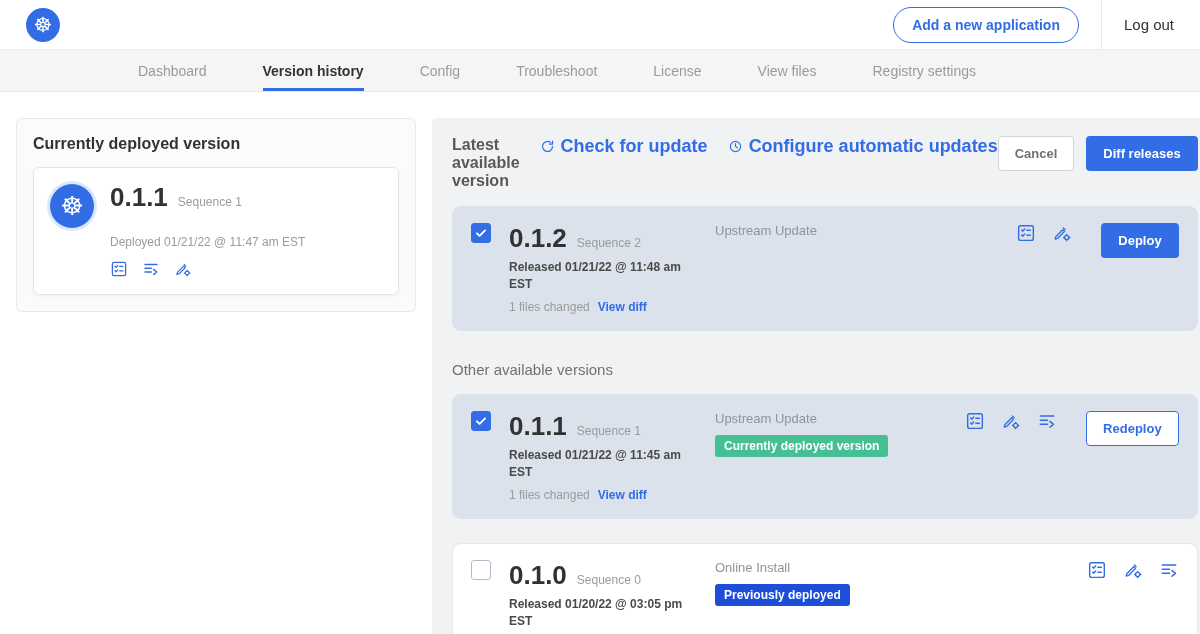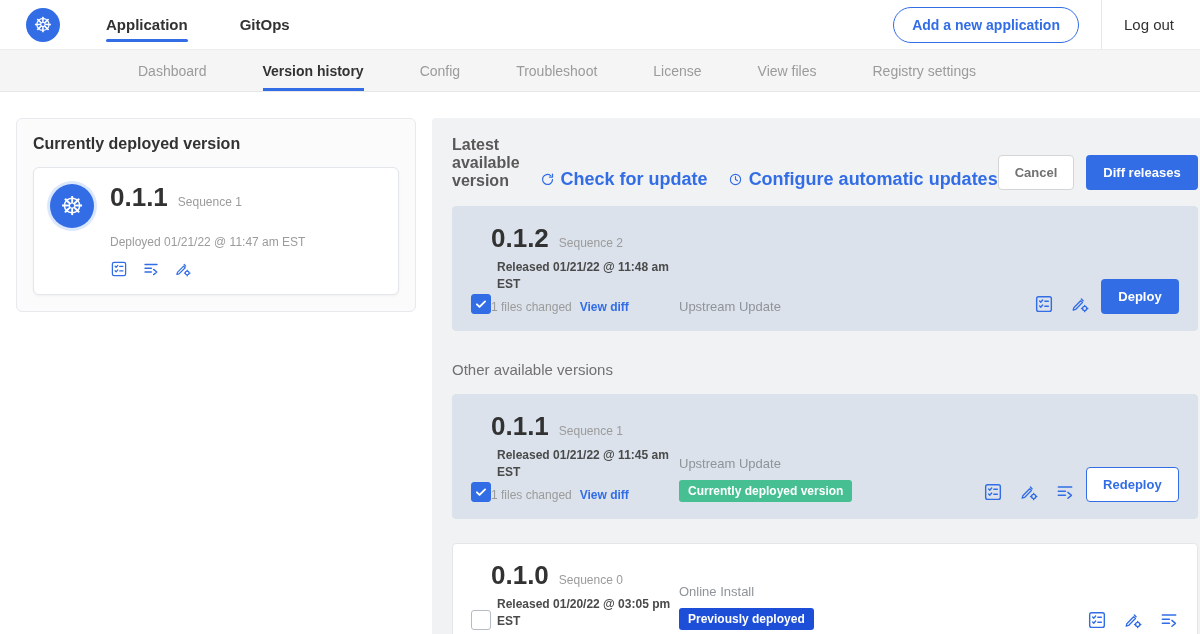--- a/index.html
+++ b/index.html
@@ -37,39 +37,39 @@
   .deployed-inner { margin-top:14px; background:#fff; border:1px solid #e3e6ea; border-radius:6px; padding:14px 16px 16px; display:flex; gap:16px; box-shadow:0 1px 3px rgba(0,0,0,0.05); }
   .k8s-badge { width:44px; height:44px; border-radius:50%; background:#326de6; color:#fff; display:flex; align-items:center; justify-content:center; font-size:26px; box-shadow:0 0 0 3px #dbe7fb; margin-top:2px; flex:none; }
   .ver-line { display:flex; align-items:baseline; gap:10px; }
   .ver-num { font-size:26px; font-weight:700; color:#323232; }
   .seq { font-size:12px; color:#9b9b9b; }
   .deployed-at { font-size:12px; color:#9b9b9b; margin-top:22px; }
   .card-icons { display:flex; gap:14px; margin-top:11px; }
 
   
   .panel { flex:1; background:#f1f2f4; border-radius:4px; padding:18px 20px 22px; min-height:500px; }
-  .panel-header { display:flex; align-items:flex-end; }
+  .panel-header { display:flex; align-items:flex-start; }
   .panel-title { font-size:16px; font-weight:700; color:#595959; }
   .link { display:flex; align-items:center; gap:6px; color:#326de6; font-size:18px; font-weight:700; margin-left:20px; cursor:pointer; white-space:nowrap; }
   .btn { font-size:13px; font-weight:700; border-radius:4px; padding:9px 16px; cursor:pointer; border:1px solid transparent; font-family:inherit; white-space:nowrap;margin-left:11px; }
   .btn-cancel { background:#fff; color:#717171; border-color:#d5d5d5; margin-left:auto; }
   .btn-primary { background:#326de6; color:#fff; }
   .btn-outline { background:#fff; color:#326de6; border-color:#326de6; }
   .panel-header .btn-primary { margin-left:12px; }
 
-  .version-row { display:flex; align-items:flex-end; padding:16px 18px; border-radius:4px; margin-top:16px; background:#fff; border:1px solid #e5e6e9; }
+  .version-row { display:flex; align-items:flex-start; gap:18px; padding:16px 18px; border-radius:9px; margin-top:16px; background:#fff; border:1px solid #e5e6e9; }
   .version-row.checked { background:#dbe2eb; border-color:#dbe2eb; }
 
   .checkbox { width:20px; height:20px; border-radius:3px; background:#fff; border:1px solid #b6bcc6; flex:none; cursor:pointer; display:flex; align-items:center; justify-content:center; }
   .checkbox.checked { background:#326de6; border-color:#326de6; }
   .checkbox .icon { display:none; }
   .checkbox.checked .icon { display:inline-flex; }
 
   .ver-col { width:188px; flex:none; }
-  .released { font-size:12px; font-weight:700; color:#4a4a4a; margin-top:5px; line-height:1.45;margin-left:6px; }
+  .released { font-size:12px; font-weight:700; color:#4a4a4a; margin-top:5px; line-height:1.45; }
   .files-line { margin-top:6px; font-size:12px; color:#9b9b9b; display:flex; gap:8px; }
   .view-diff { color:#326de6; font-weight:700; cursor:pointer; }
 
   .src-col { flex:1; }
   .src-label { font-size:13px; font-weight:400; color:#8f9499; }
   .badge { display:inline-block; margin-top:9px; font-size:12px; font-weight:700; color:#fff; padding:4px 9px; border-radius:3px; }
   .badge-green { background:#46bf92; }
   .badge-gray  { background:#1d4ed8; }
 
   .row-icons { display:flex; gap:16px; align-items:center; flex:none; }
@@ -82,24 +82,20 @@
   .icon svg { width:20px; height:20px; }
   .icon-18 svg { width:18px; height:18px; }
   .icon-15 svg { width:15px; height:15px; }
   .icon-check svg { width:14px; height:14px; }
 </style>
 </head>
 <body>
 
 <div class="navbar">
   <div class="logo">☸</div>
-  <div class="nav-tabs">
-    <div class="nav-tab active">Application</div>
-    <div class="nav-tab">GitOps</div>
-  </div>
   <div class="nav-right">
     <button class="add-app-btn">Add a new application</button>
     <div class="nav-divider"></div>
     <div class="logout">Log out</div>
   </div>
 </div>
 
 <div class="subnav">
   <div class="subnav-item">Dashboard</div>
   <div class="subnav-item active">Version history</div>

